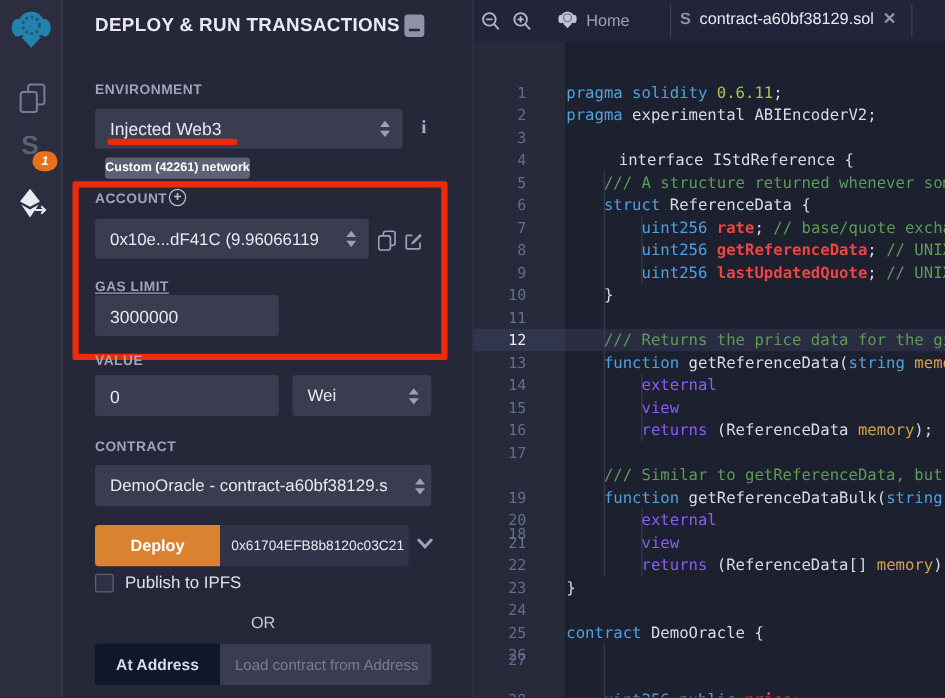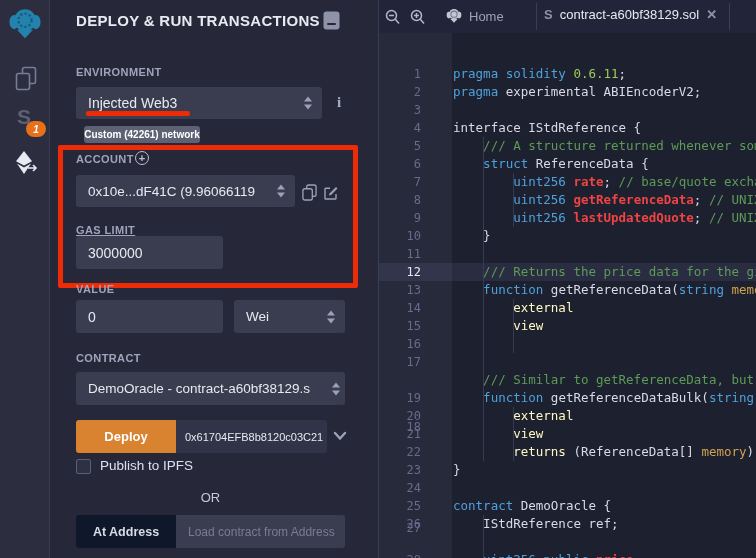--- a/index.html
+++ b/index.html
@@ -62,21 +62,21 @@
         font-size:12px; line-height:18px; color:#666c8c; }
   .ln-hl { color:#e8eaf4; }
   #hl-line { position:absolute; left:0; top:263px; width:378px; height:18px;
              background:rgba(130,140,190,0.13); }
   .guide { position:absolute; width:1px; background:#363a52; }
   .cl { position:absolute; left:73px; padding-left:1px; white-space:pre;
         font-family:"DejaVu Sans Mono", monospace; font-size:12.5px; line-height:18px; }
   .tk-k { color:#4ea1db; }
   .tk-p { color:#d8dae6; }
   .tk-c { color:#5d9b57; }
-  .tk-g { color:#fef9c3; }
+  .tk-g { color:#8b5cf6; }
   .tk-m { color:#d0a24f; }
   .tk-n { color:#9fca56; }
   .tk-b { color:#ef4444; font-weight:bold; }
   .close-x { color:#9094ac; font-size:13px; font-weight:bold; }
 </style>
 </head>
 <body>
 
 <div id="app">
 
@@ -274,40 +274,40 @@
         <div class="ln" style="top: 479px;">24</div>
         <div class="ln" style="top: 497px;">25</div>
         <div class="ln" style="top: 515px;">26</div>
         <div class="ln" style="top: 519px;">27</div>
         <div class="ln" style="top: 551px;">28</div>
       </div>
     <div id="code-lines" style="position:absolute; left:0; top:0; width:378px; height:558px; overflow:hidden;">
         <div class="cl" style="top: 65px;"><span class="tk-k">pragma</span><span class="tk-p"> </span><span class="tk-k">solidity</span><span class="tk-p"> </span><span class="tk-n">0.6.11</span><span class="tk-p">;</span></div>
         <div class="cl" style="top: 83px;"><span class="tk-k">pragma</span><span class="tk-p"> experimental ABIEncoderV2;</span></div>
         <div class="cl" style="top: 101px;"></div>
-        <div class="cl" style="top: 119px;"><span class="tk-p">interface IStdReference {</span></div>
+        <div class="cl" style="top: 119px; margin-left: 42px;"><span class="tk-p">interface IStdReference {</span></div>
         <div class="cl" style="top: 137px;"><span class="tk-p">    </span><span class="tk-c">/// A structure returned whenever someone requests for standard reference data.</span></div>
         <div class="cl" style="top: 155px;"><span class="tk-p">    </span><span class="tk-k">struct</span><span class="tk-p"> ReferenceData {</span></div>
         <div class="cl" style="top: 173px;"><span class="tk-p">        </span><span class="tk-k">uint256</span><span class="tk-p"> </span><span class="tk-b">rate</span><span class="tk-p">; </span><span class="tk-c">// base/quote exchange rate, multiplied by 1e18.</span></div>
         <div class="cl" style="top: 191px;"><span class="tk-p">        </span><span class="tk-k">uint256</span><span class="tk-p"> </span><span class="tk-b">getReferenceData</span><span class="tk-p">; </span><span class="tk-c">// UNIX epoch of the last time when base price gets updated.</span></div>
         <div class="cl" style="top: 209px;"><span class="tk-p">        </span><span class="tk-k">uint256</span><span class="tk-p"> </span><span class="tk-b">lastUpdatedQuote</span><span class="tk-p">; </span><span class="tk-c">// UNIX epoch of the last time when quote price gets updated.</span></div>
         <div class="cl" style="top: 227px;"><span class="tk-p">    }</span></div>
         <div class="cl" style="top: 245px;"></div>
         <div class="cl" style="top: 263px;"><span class="tk-p">    </span><span class="tk-c">/// Returns the price data for the given base/quote pair. Revert if not available.</span></div>
         <div class="cl" style="top: 281px;"><span class="tk-p">    </span><span class="tk-k">function</span><span class="tk-p"> getReferenceData(</span><span class="tk-k">string</span><span class="tk-p"> </span><span class="tk-m">memory</span></div>
         <div class="cl" style="top: 299px;"><span class="tk-p">        </span><span class="tk-g">external</span></div>
         <div class="cl" style="top: 317px;"><span class="tk-p">        </span><span class="tk-g">view</span></div>
+        <div class="cl" style="top: 335px;"><span class="tk-p">        </span><span class="tk-g">returns</span><span class="tk-p"> (ReferenceData </span><span class="tk-m">memory</span><span class="tk-p">);</span></div>
         <div class="cl" style="top: 353px;"></div>
         <div class="cl" style="top: 371px;"><span class="tk-p">    </span><span class="tk-c">/// Similar to getReferenceData, but with multiple base/quote pairs at once.</span></div>
         <div class="cl" style="top: 389px;"><span class="tk-p">    </span><span class="tk-k">function</span><span class="tk-p"> getReferenceDataBulk(</span><span class="tk-k">string</span><span class="tk-p">[] </span></div>
         <div class="cl" style="top: 407px;"><span class="tk-p">        </span><span class="tk-g">external</span></div>
         <div class="cl" style="top: 425px;"><span class="tk-p">        </span><span class="tk-g">view</span></div>
         <div class="cl" style="top: 443px;"><span class="tk-p">        </span><span class="tk-g">returns</span><span class="tk-p"> (ReferenceData[] </span><span class="tk-m">memory</span><span class="tk-p">);</span></div>
         <div class="cl" style="top: 461px;"><span class="tk-p">}</span></div>
         <div class="cl" style="top: 479px;"></div>
         <div class="cl" style="top: 497px;"><span class="tk-k">contract</span><span class="tk-p"> DemoOracle {</span></div>
-        <div class="cl" style="top: 515px;"><span class="tk-p">    IStdReference ref;</span></div>
         <div class="cl" style="top: 533px;"></div>
         <div class="cl" style="top: 551px;"><span class="tk-p">    </span><span class="tk-k">uint256</span><span class="tk-p"> </span><span class="tk-k">public</span><span class="tk-p"> </span><span class="tk-b">price</span><span class="tk-p">;</span></div>
       </div>
   </div>
 
 </div>
 
 </body></html>

